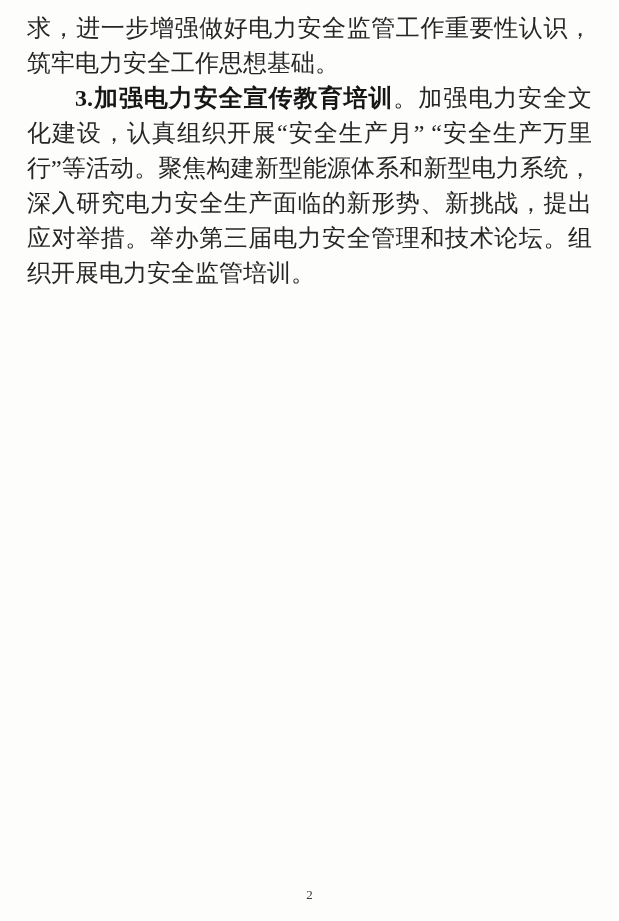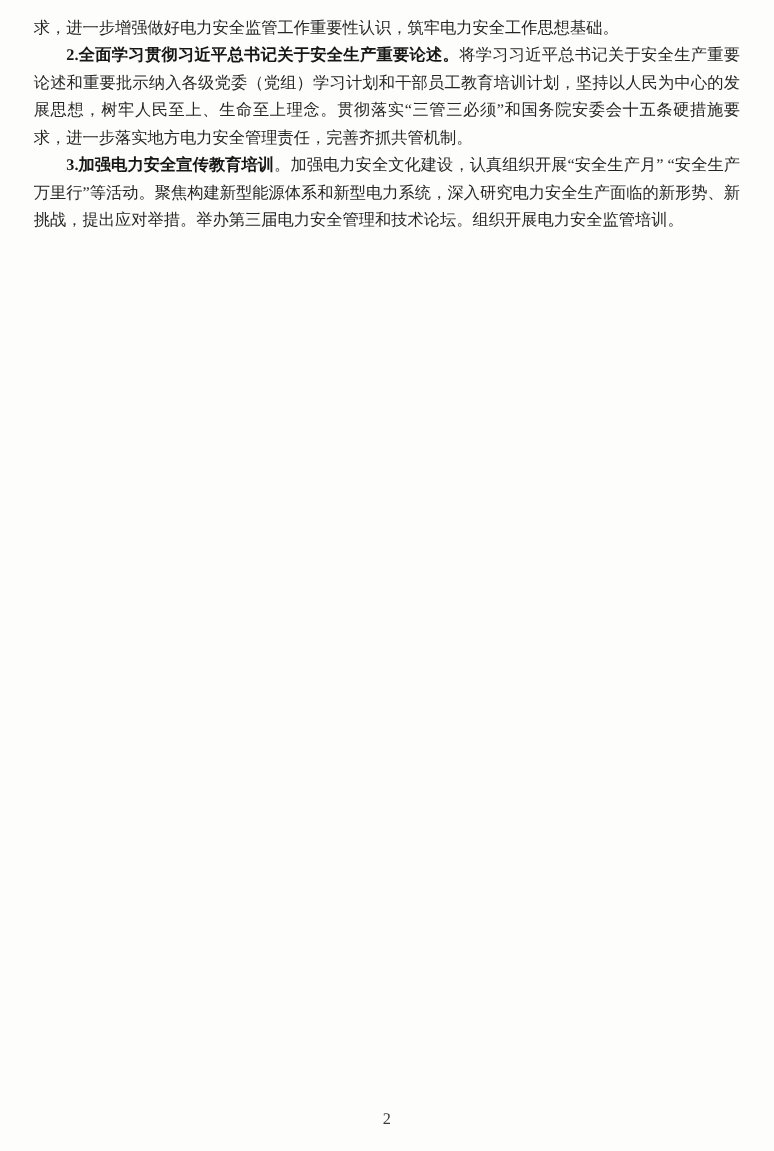--- a/index.html
+++ b/index.html
@@ -17,22 +17,22 @@
     width: 619px;
     height: 921px;
     background: #fdfdfc;
     overflow: hidden;
   }
   .doc-body {
     position: absolute;
     left: 27px;
     top: 11px;
     width: 565px;
-    font-size: 13px;
-    line-height: 22px;
+    font-size: 24px;
+    line-height: 35px;
     color: #262626;
     text-align: justify;
     text-justify: inter-character;
     letter-spacing: 0;
   }
   .doc-body p.para {
     margin: 0;
     padding: 0;
   }
   .doc-body p.para.indent {
@@ -59,17 +59,16 @@
     line-height: 18px;
     color: #3a3a3a;
   }
 </style>
 </head>
 <body>
 
 <div class="page">
   <div class="doc-body">
       <p class="para"><span class="run-regular">求，进一步增强做好电力安全监管工作重要性认识，筑牢电力安全工作思想基础。</span></p>
-      <p class="para indent"><span class="run-bold">2.全面学习贯彻习近平总书记关于安全生产重要论述。</span><span class="run-regular">将学习习近平总书记关于安全生产重要论述和重要批示纳入各级党委（党组）学习计划和干部员工教育培训计划，坚持以人民为中心的发展思想，树牢人民至上、生命至上理念。贯彻落实“三管三必须”和国务院安委会十五条硬措施要求，进一步落实地方电力安全管理责任，完善齐抓共管机制。</span></p>
       <p class="para indent"><span class="run-bold">3.加强电力安全宣传教育培训</span><span class="run-regular">。加强电力安全文化建设，认真组织开展“安全生产月” “安全生产万里行”等活动。聚焦构建新型能源体系和新型电力系统，深入研究电力安全生产面临的新形势、新挑战，提出应对举措。举办第三届电力安全管理和技术论坛。组织开展电力安全监管培训。</span></p>
     </div>
   <div class="page-number">2</div>
 </div>
 
 </body></html>

